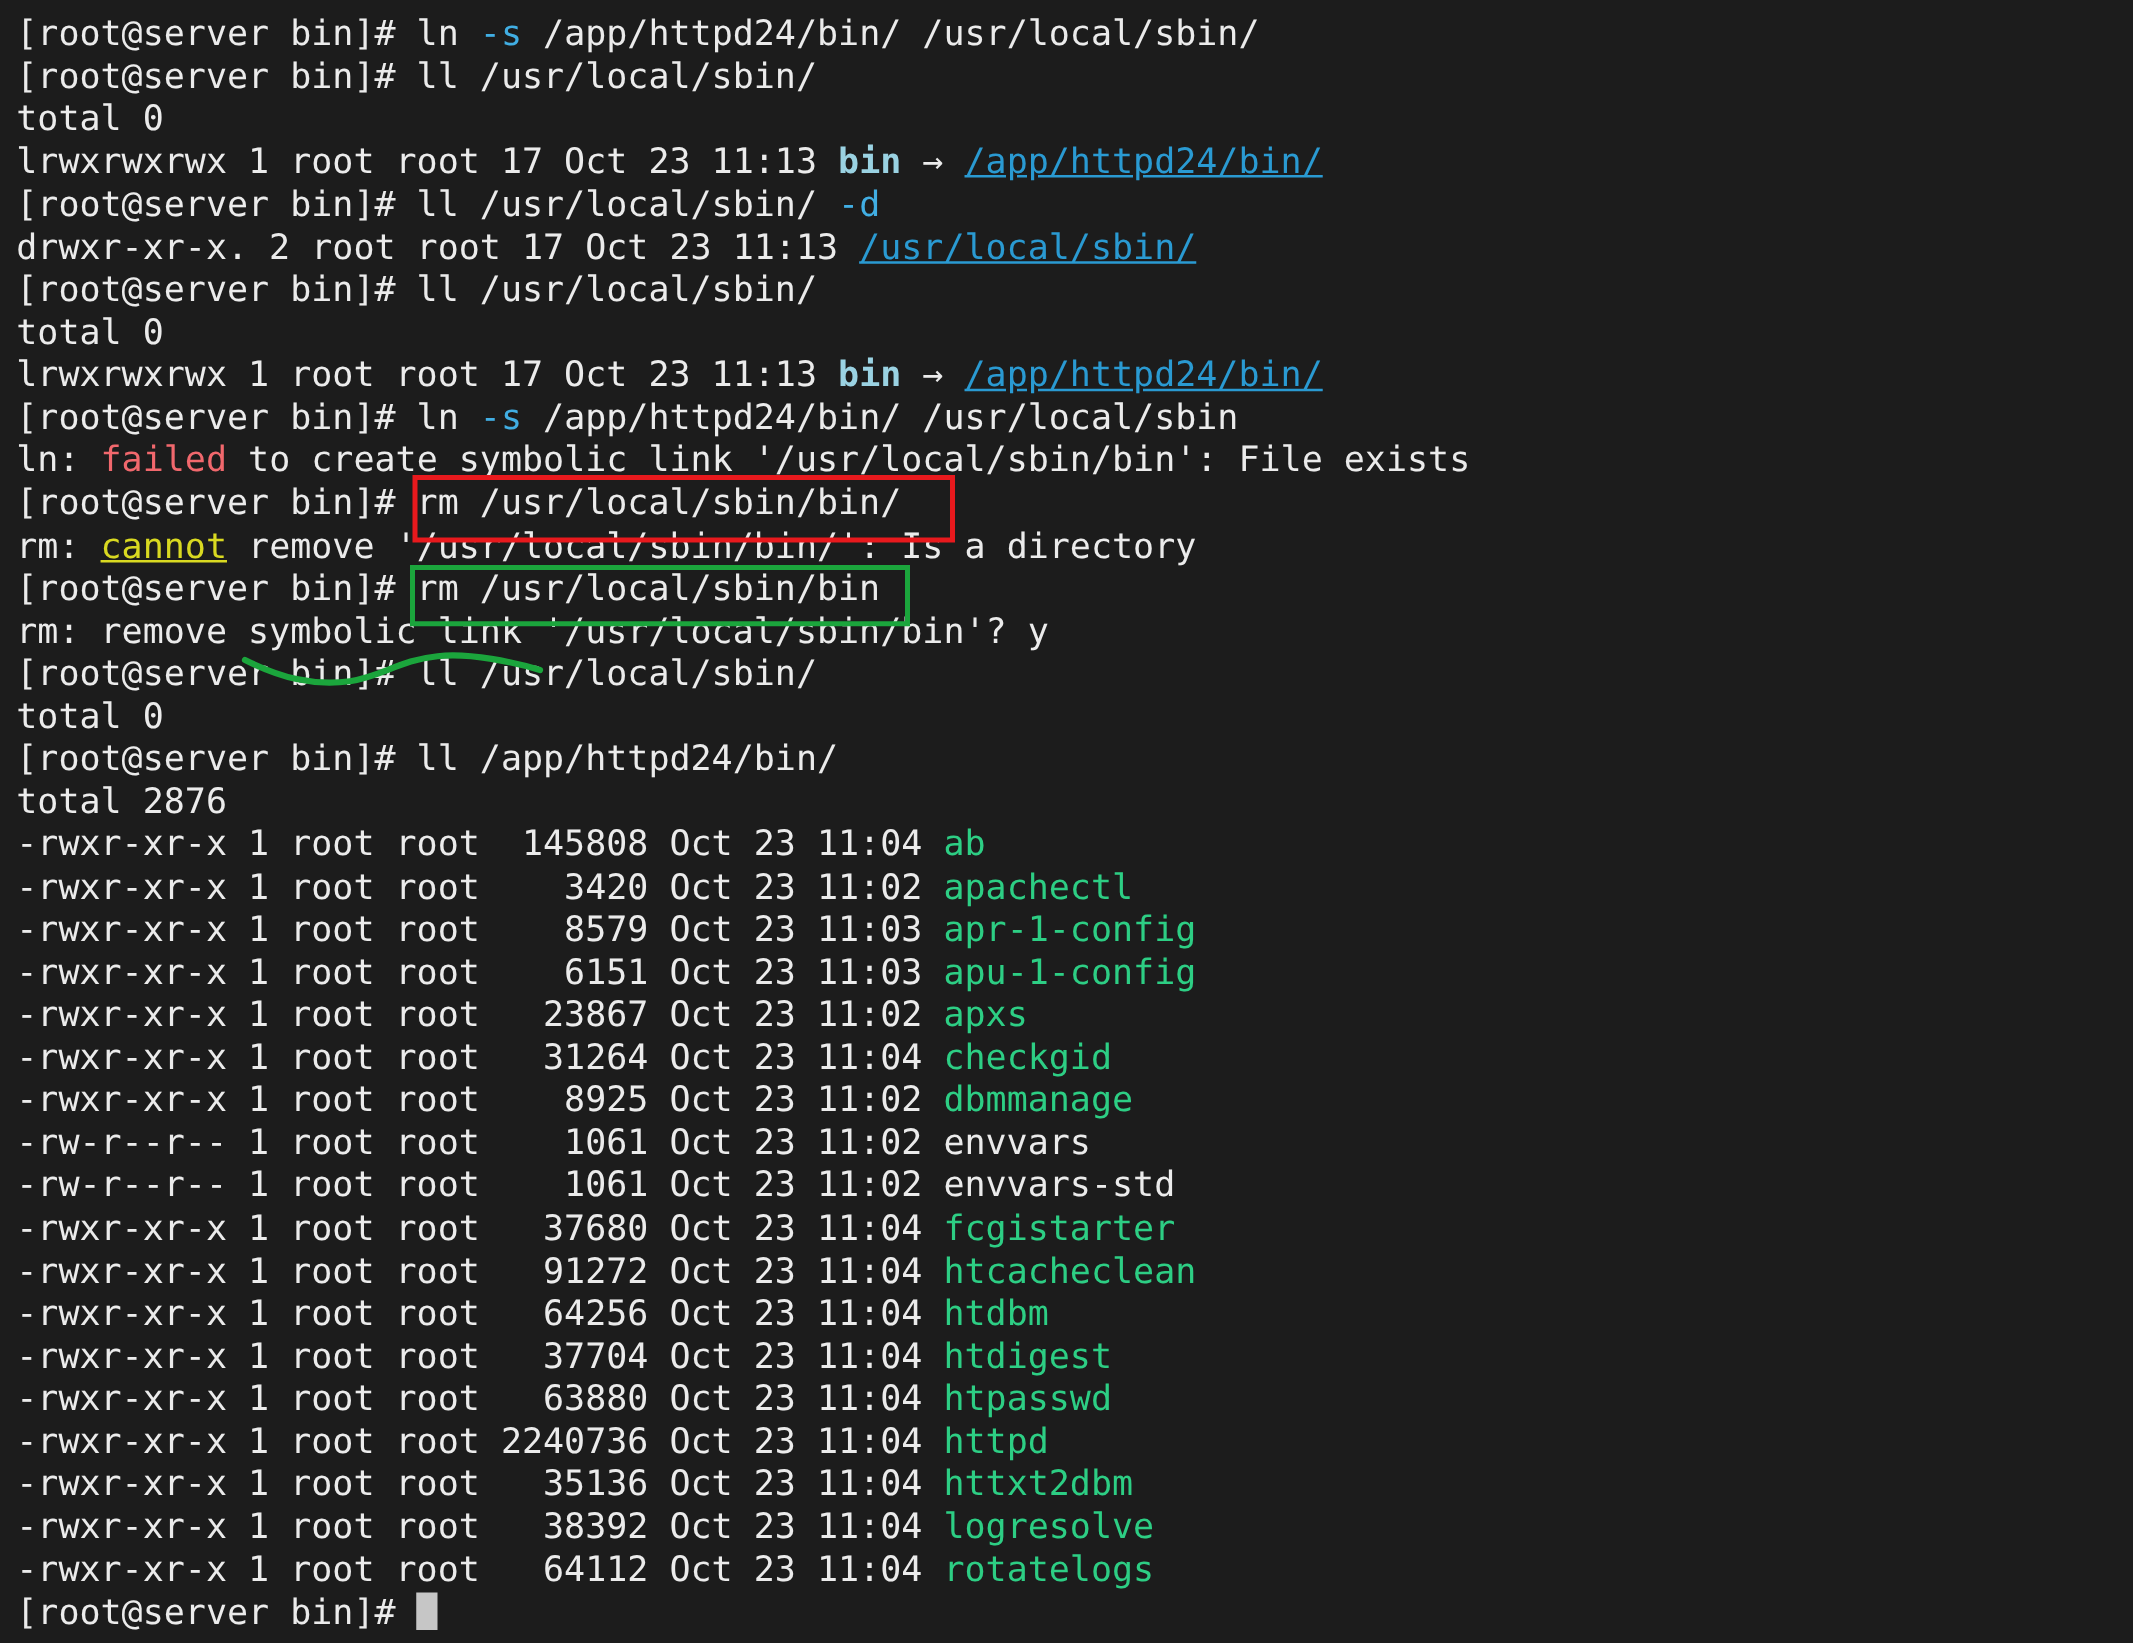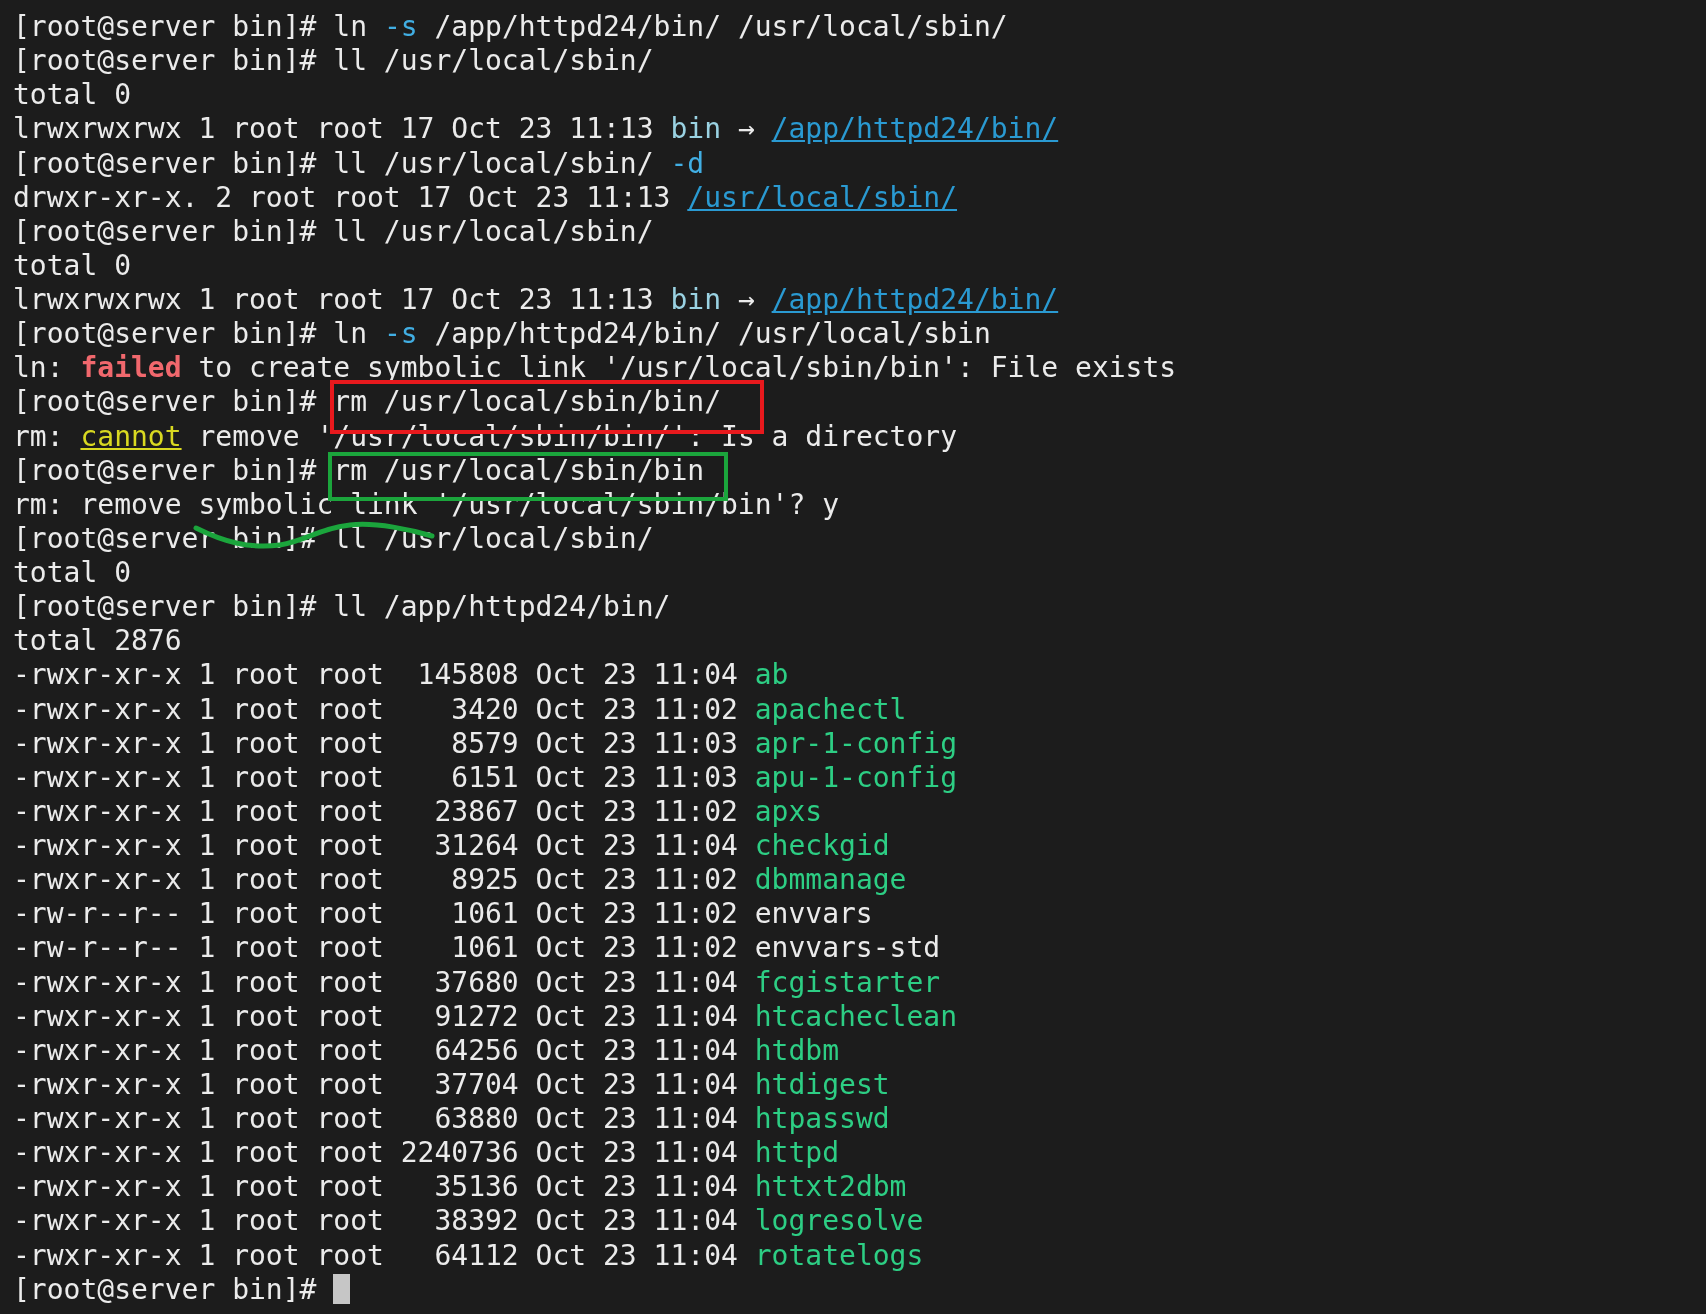--- a/index.html
+++ b/index.html
@@ -13,22 +13,22 @@
     line-height:34.14px;
   }
   .output{
     position:absolute;left:13px;top:10px;
     white-space:pre;
   }
   .line{white-space:pre;height:34.14px;}
   .c-fg{color:var(--fg,#ebebeb);}
   .c-opt{color:var(--opt,#41aee3);}
   .c-dir{color:var(--dir,#2a9ad2);text-decoration:underline;}
-  .c-link{color:var(--link,#9ad2e2);}
-  .c-err{color:var(--err,#f1686d);font-weight:bold;}
+  .c-link{color:var(--link,#9ad2e2);font-weight:bold;}
+  .c-err{color:var(--err,#f1686d);}
   .c-warn{color:var(--warn,#d9d921);text-decoration:underline;}
   .c-exe{color:var(--exe,#2dce84);text-align:center;}
   .cursor{
     display:inline-block;
     width:17px;height:30px;
     margin-bottom:-5px;
     background:var(--cursor,#c6c6c6);
   }
   .ann{position:absolute;pointer-events:none;}
   .ann-box{border-style:solid;border-width:4px;background:transparent;}

